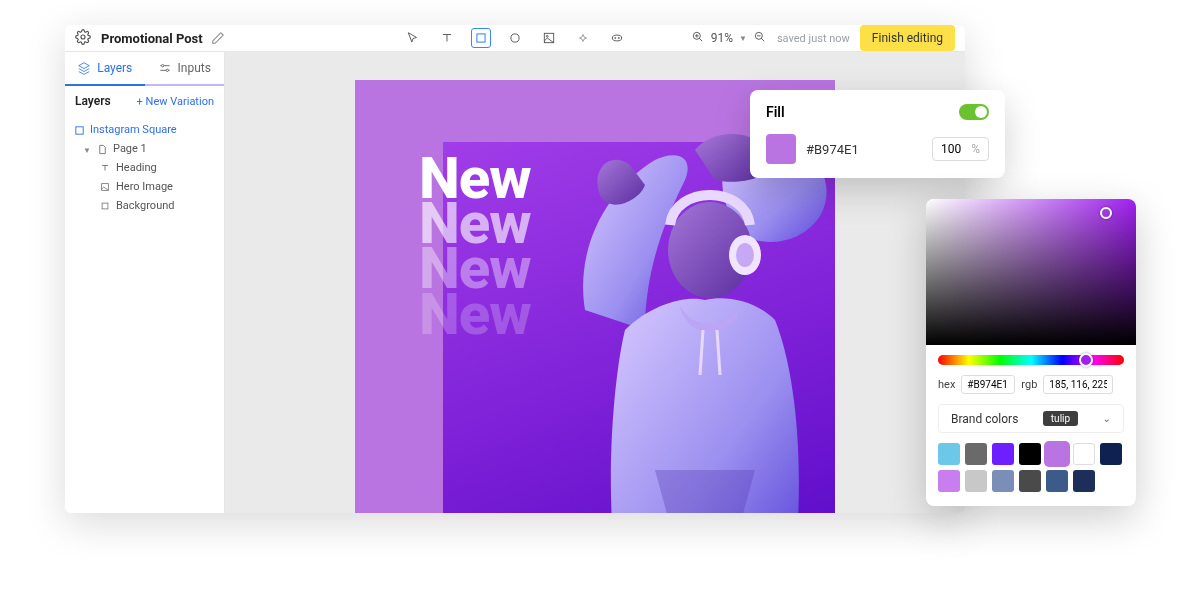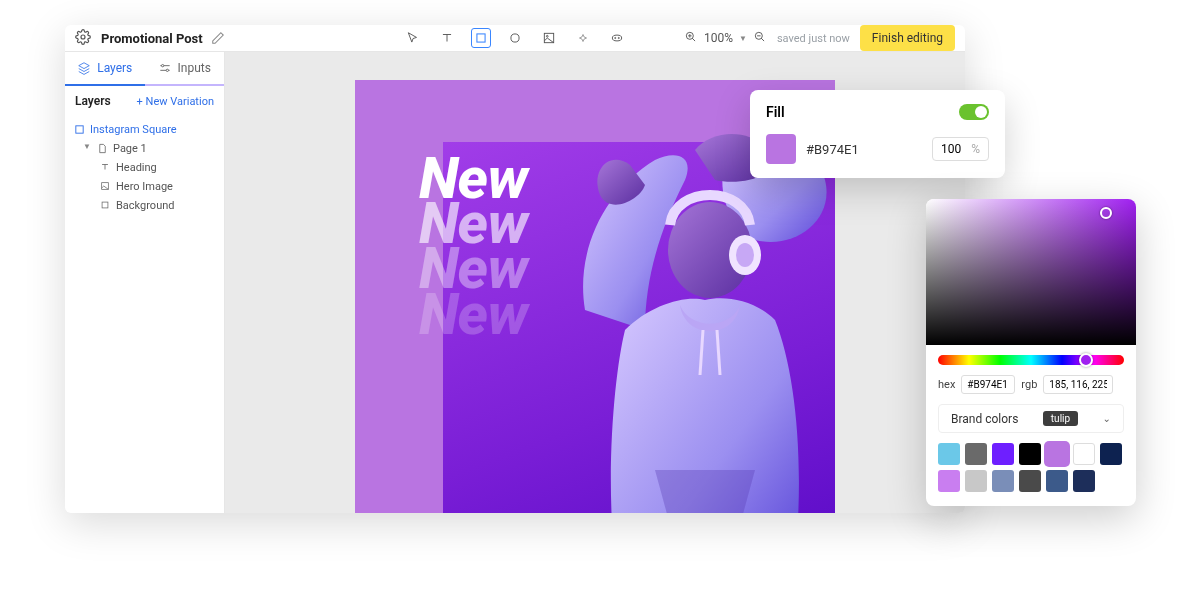--- a/index.html
+++ b/index.html
@@ -20,29 +20,29 @@
 
 
 .editor-body { flex: 1; display: flex; }
 .sidebar { width: 160px; border-right: 1px solid #e6e6e6; display: flex; flex-direction: column; font-size: 12px; }
 .side-tabs { display: flex; height: 34px; }
 .side-tab { flex: 1; display: flex; align-items: center; justify-content: center; gap: 6px; color: #666; cursor: pointer; border-bottom: 2px solid #c4b5fd; }
 .side-tab.active { color: #2f6fe8; border-bottom: 2px solid #2f6fe8; }
 .layers-header { display: flex; align-items: center; justify-content: space-between; padding: 8px 10px; font-weight: 600; color: #222; }
 .new-variation { color: #2f6fe8; font-size: 11px; font-weight: 400; cursor: pointer; }
 .tree { padding: 4px 6px; }
-.tree-row { display: flex; align-items: flex-start; gap: 5px; padding: 3px 2px; color: #555; font-size: 11px; cursor: pointer; border-radius: 3px; }
+.tree-row { display: flex; align-items: flex-end; gap: 5px; padding: 3px 2px; color: #555; font-size: 11px; cursor: pointer; border-radius: 3px; }
 .tree-row.sel { color: #2f6fe8; }
 .tree-row .caret { width: 8px; font-size: 8px; color: #888; }
 .tree-row .ic { width: 12px; height: 12px; display: inline-flex; align-items: center; justify-content: center; }
 .ind1 { padding-left: 12px; }
 .ind2 { padding-left: 28px; }
 
 
-.canvas { flex: 1; background: #eaeaea; display: flex; align-items: flex-start; justify-content: center; padding-top: 28px; overflow: hidden; font-style: italic; }
+.canvas { flex: 1; background: #eaeaea; display: flex; align-items: flex-start; justify-content: center; padding-top: 28px; overflow: hidden; }
 .artboard { width: 480px; height: 480px; background: #b974e1; position: relative; }
 .inner-rect { position: absolute; left: 88px; top: 62px; right: 0; bottom: 0; background: #8b2be0; background: linear-gradient(160deg, #a13de8 0%, #7a1ed6 60%, #5a0bc7 100%); }
 .new-stack { position: absolute; left: 64px; top: 76px; font-weight: 800; line-height: 0.78; font-size: 58px; letter-spacing: -1px; }
 .new-stack span { display: block; }
 .new1 { color: #fff; }
 .new2 { color: rgba(255,255,255,0.62); }
 .new3 { color: rgba(255,255,255,0.38); }
 .new4 { color: rgba(255,255,255,0.22); }
 .person { position: absolute; left: 180px; top: 50px; width: 310px; height: 430px; }
 
@@ -136,21 +136,21 @@
           </svg>
         </span>
     </div>
 
     <div class="right">
       <div class="zoom-group">
         <span><svg class="icon-svg" viewBox="0 0 24 24" fill="none" stroke="#555" stroke-width="1.6">
               <circle cx="10" cy="10" r="6"></circle>
               <path d="M14 14l5 5M10 7v6M7 10h6"></path>
             </svg></span>
-        <span>100%</span>
+        <span>91%</span>
         <span style="font-size:8px;color:#888">▼</span>
         <span><svg class="icon-svg" viewBox="0 0 24 24" fill="none" stroke="#555" stroke-width="1.6">
               <circle cx="10" cy="10" r="6"></circle>
               <path d="M14 14l5 5M7 10h6"></path>
             </svg></span>
       </div>
       <span class="saved-text">saved just now</span>
       <button class="finish-btn">Finish editing</button>
     </div>
   </div>

